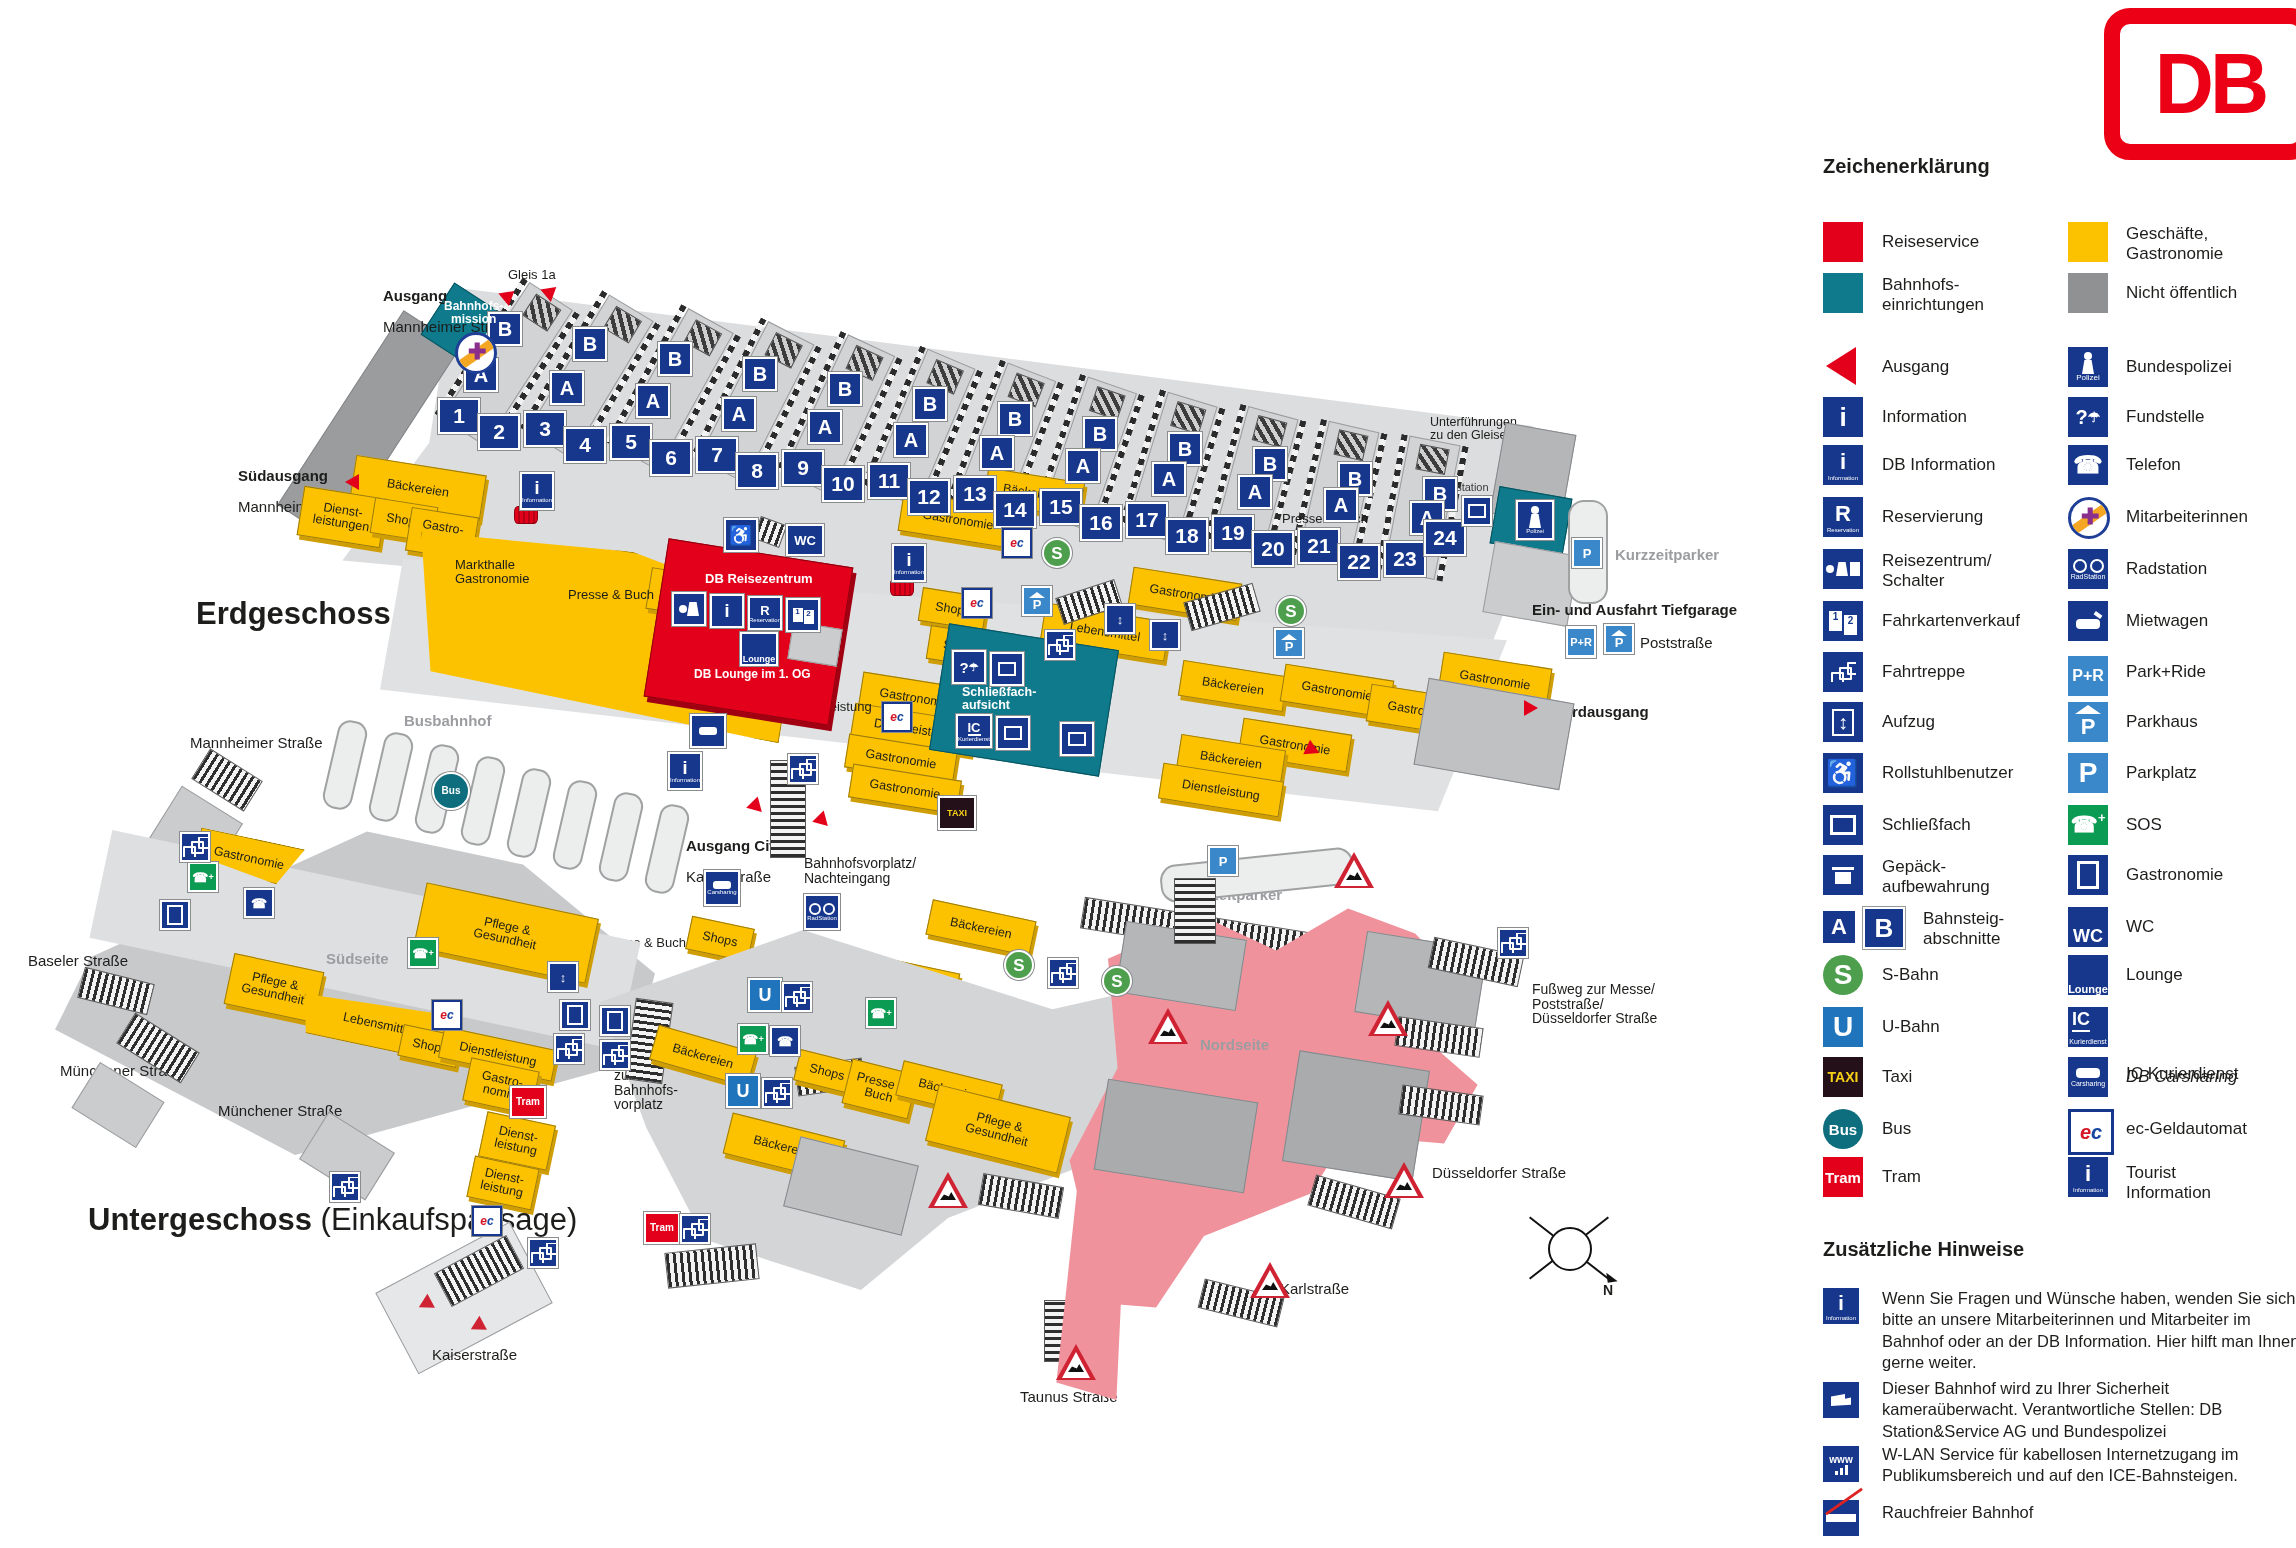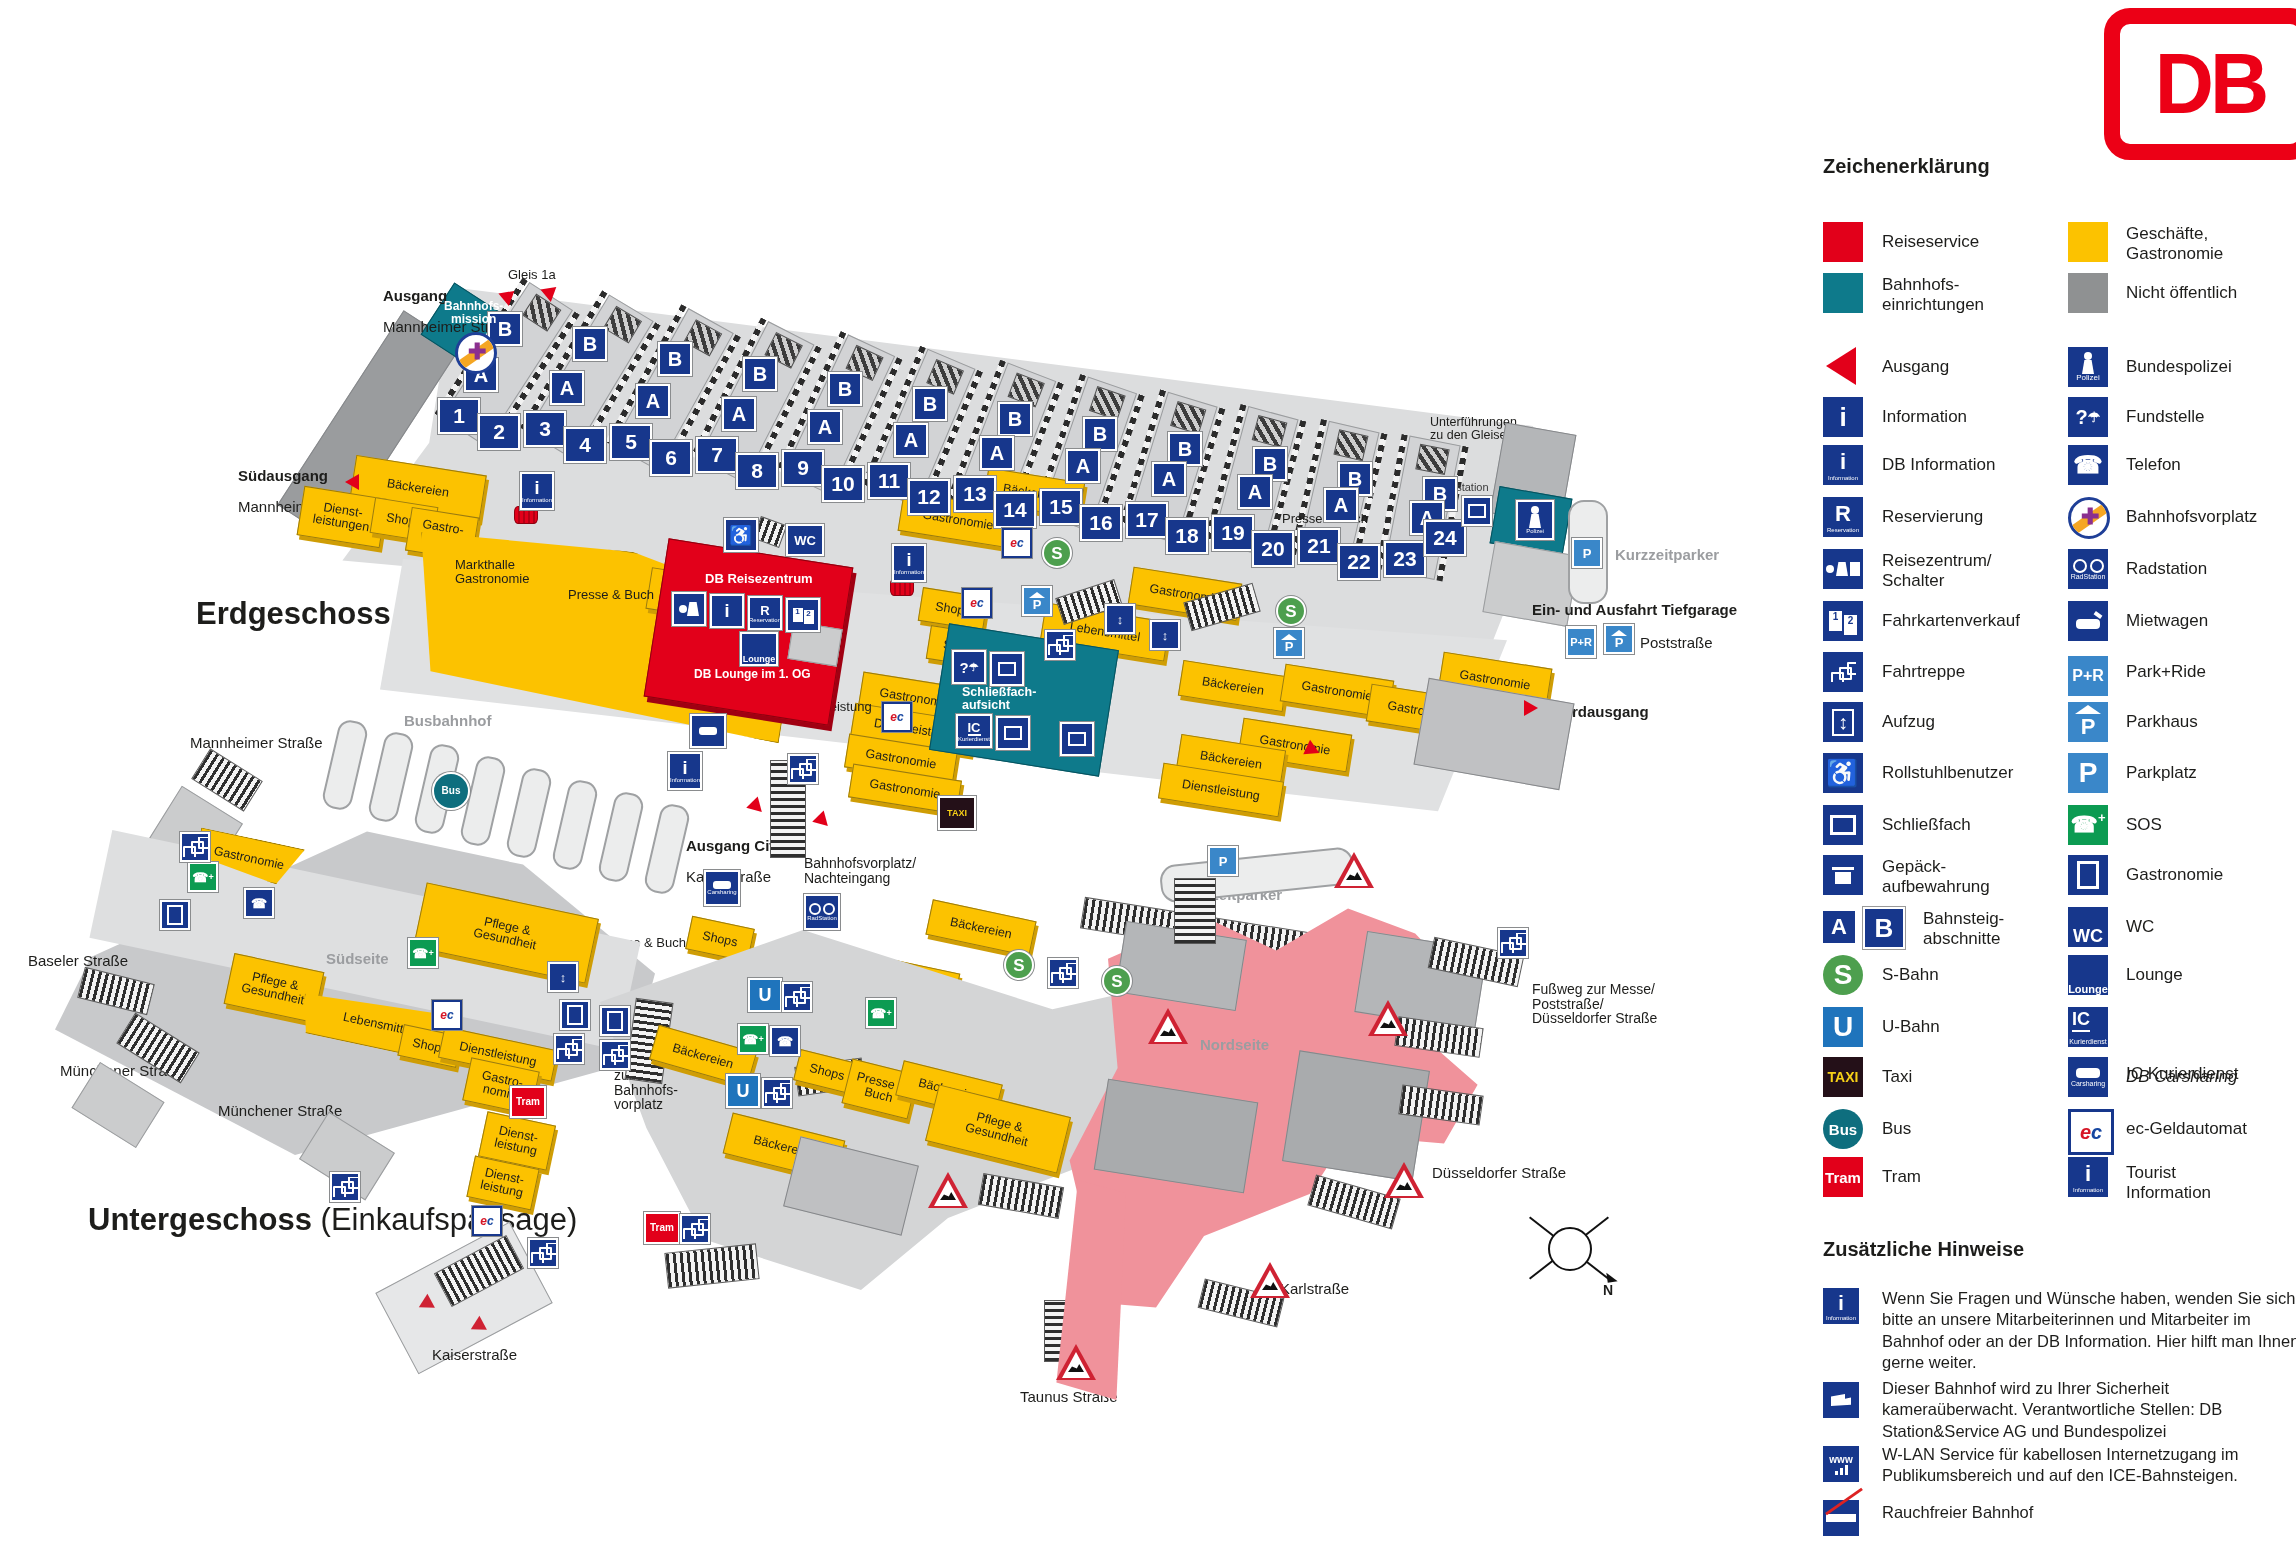--- a/index.html
+++ b/index.html
@@ -757,21 +757,21 @@
     <div class="lg-ic lg-blue" style="left:2068px;top:397px;font-size:20px;">?<span style="font-size:14px;">☂</span></div>
     <div class="lg-lbl" style="left:2126px;top:407px;">Fundstelle</div>
     <div class="lg-ic lg-blue" style="left:2068px;top:445px;font-size:24px;">☎</div>
     <div class="lg-lbl" style="left:2126px;top:455px;">Telefon</div>
     <div class="abs" style="left:2068px;top:497px;">
         <span class="missioncirc" style="display:block;">
           <span class="band"></span>
           <span class="crs">✚</span>
         </span>
       </div>
-    <div class="lg-lbl" style="left:2126px;top:507px;">Bahnhofsvorplatz</div>
+    <div class="lg-lbl" style="left:2126px;top:507px;">Mitarbeiterinnen</div>
     <div class="lg-ic lg-blue" style="left:2068px;top:549px;flex-direction:column;">
         <span style="display:inline-flex;gap:3px;">
           <i style="width:10px;height:10px;border:2px solid #fff;border-radius:50%;display:inline-block;"></i>
           <i style="width:10px;height:10px;border:2px solid #fff;border-radius:50%;display:inline-block;"></i>
         </span>
         <span class="tiny" style="font-size:7px;">RadStation</span>
       </div>
     <div class="lg-lbl" style="left:2126px;top:559px;">Radstation</div>
     <div class="lg-ic lg-blue" style="left:2068px;top:601px;flex-direction:column;gap:2px;">
         <span style="width:8px;height:4px;background:#fff;transform:rotate(35deg);align-self:flex-end;margin-right:6px;"></span>

